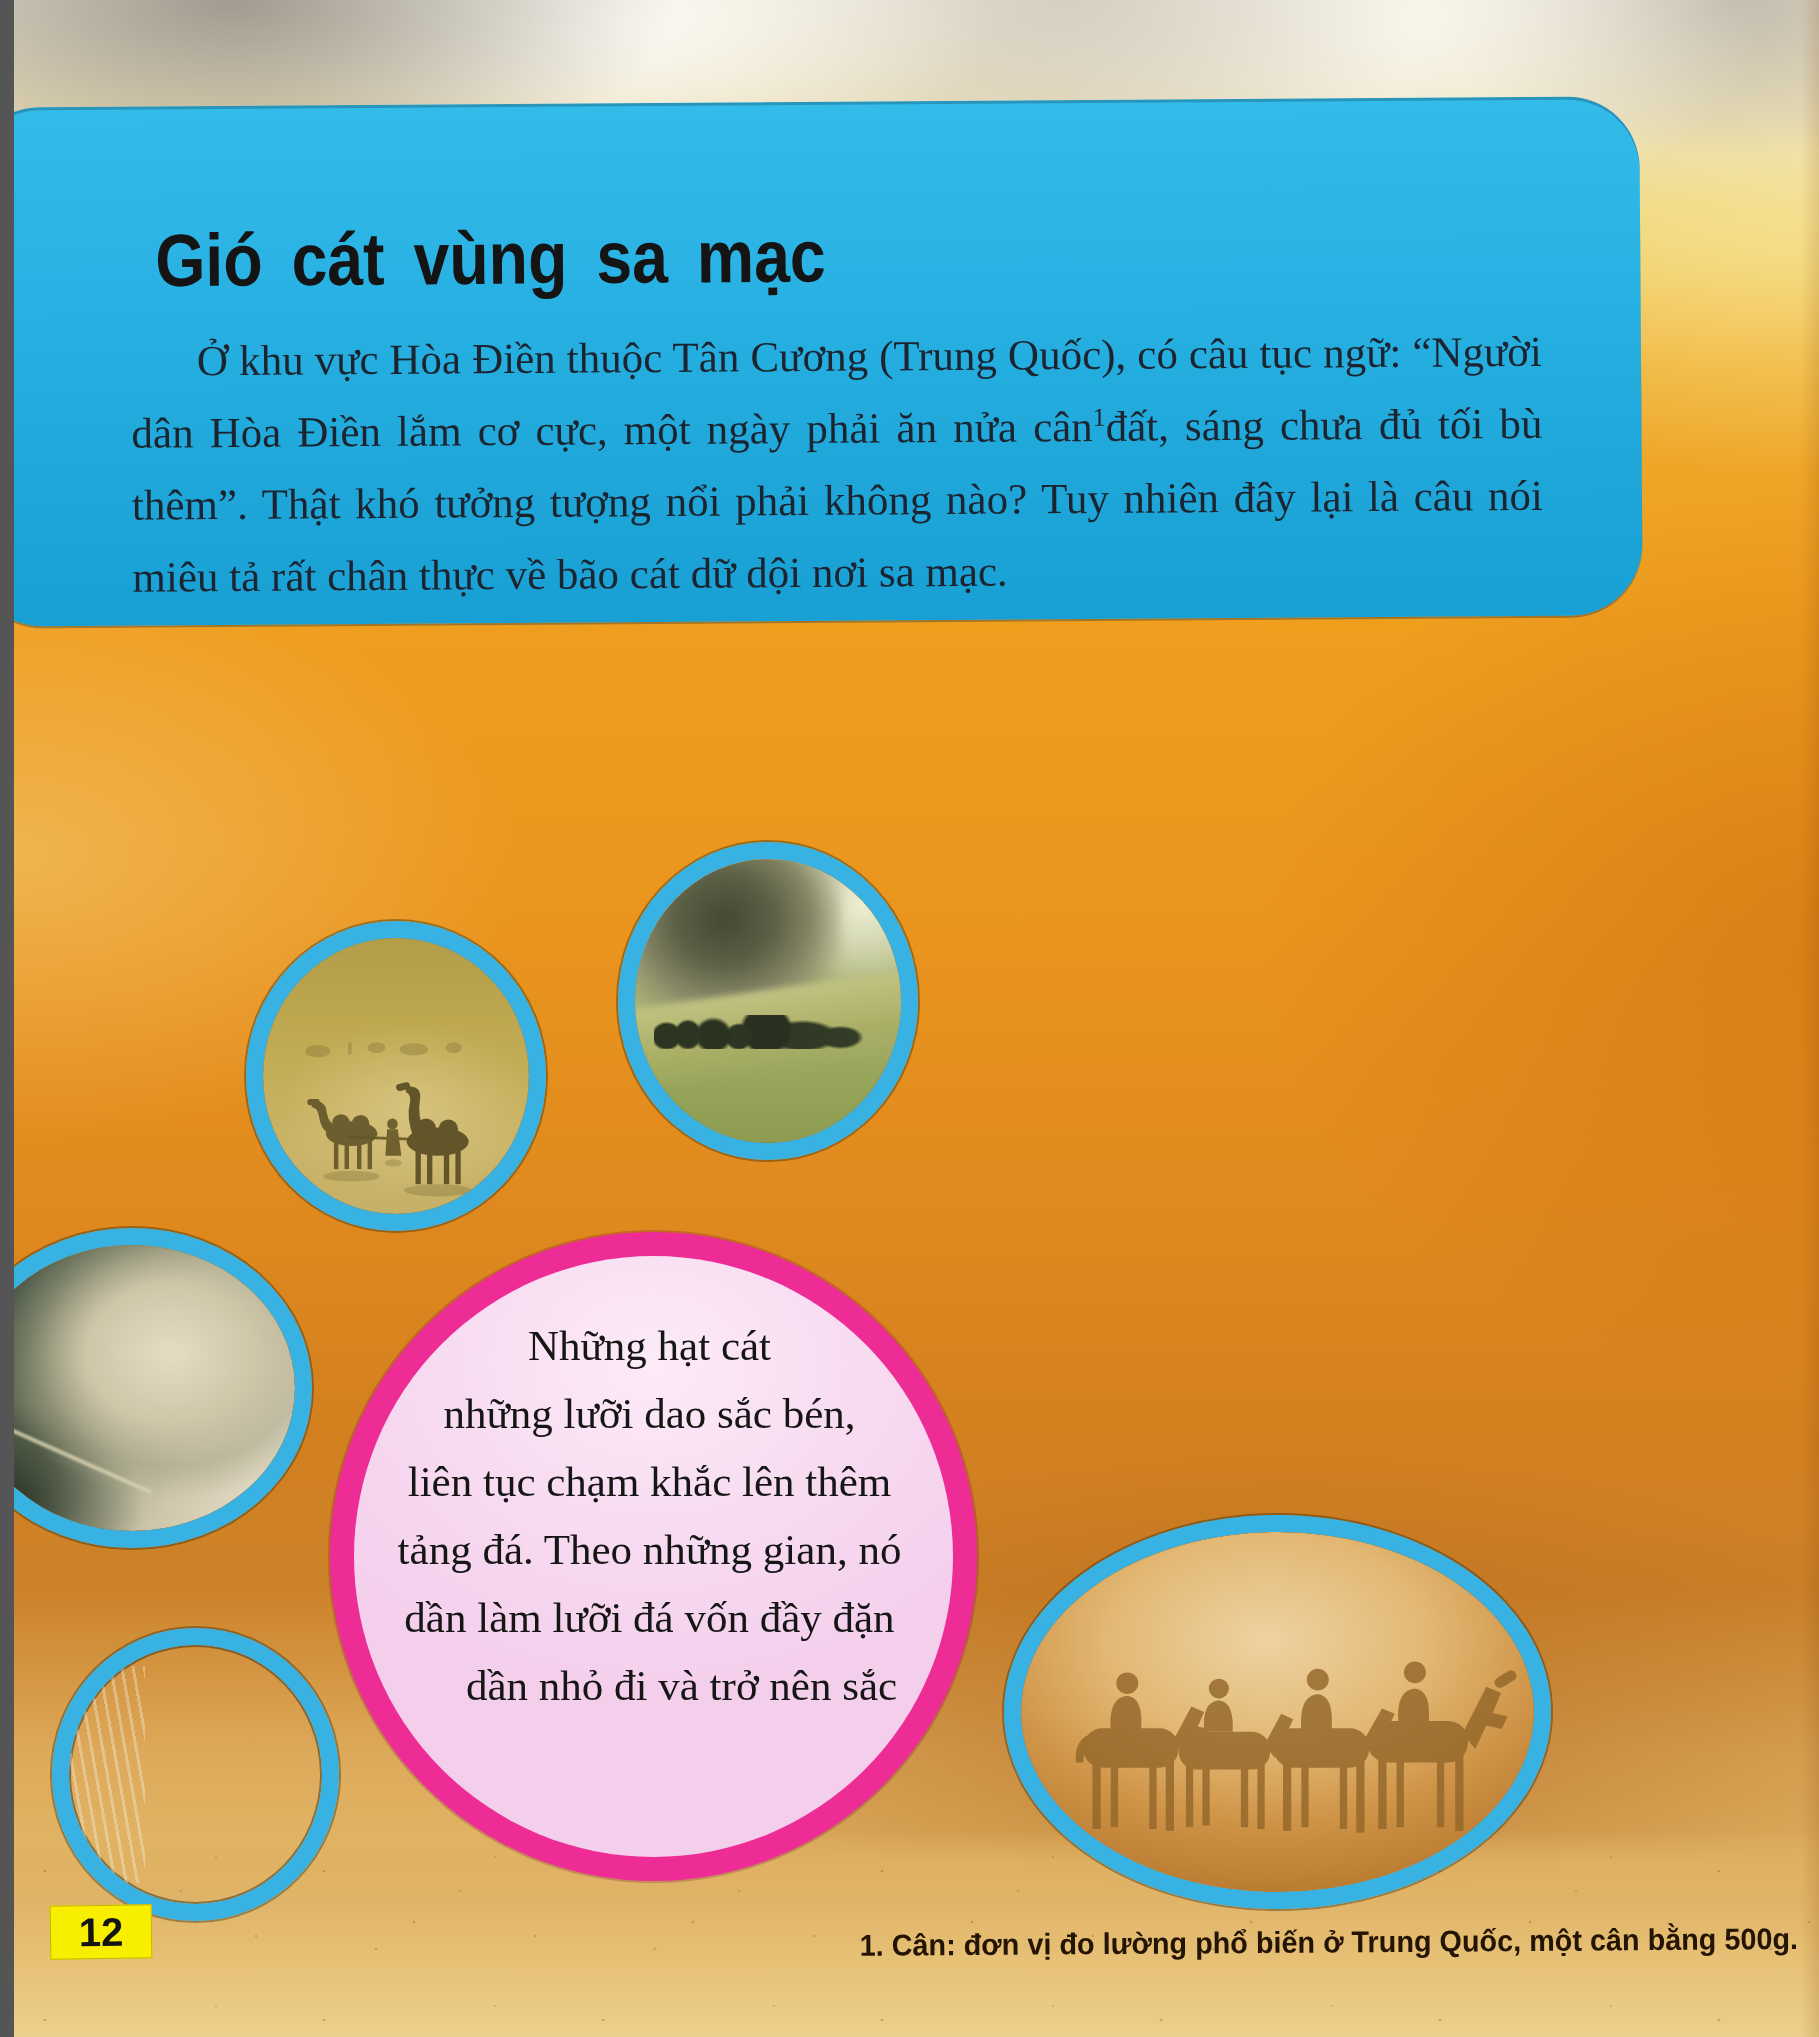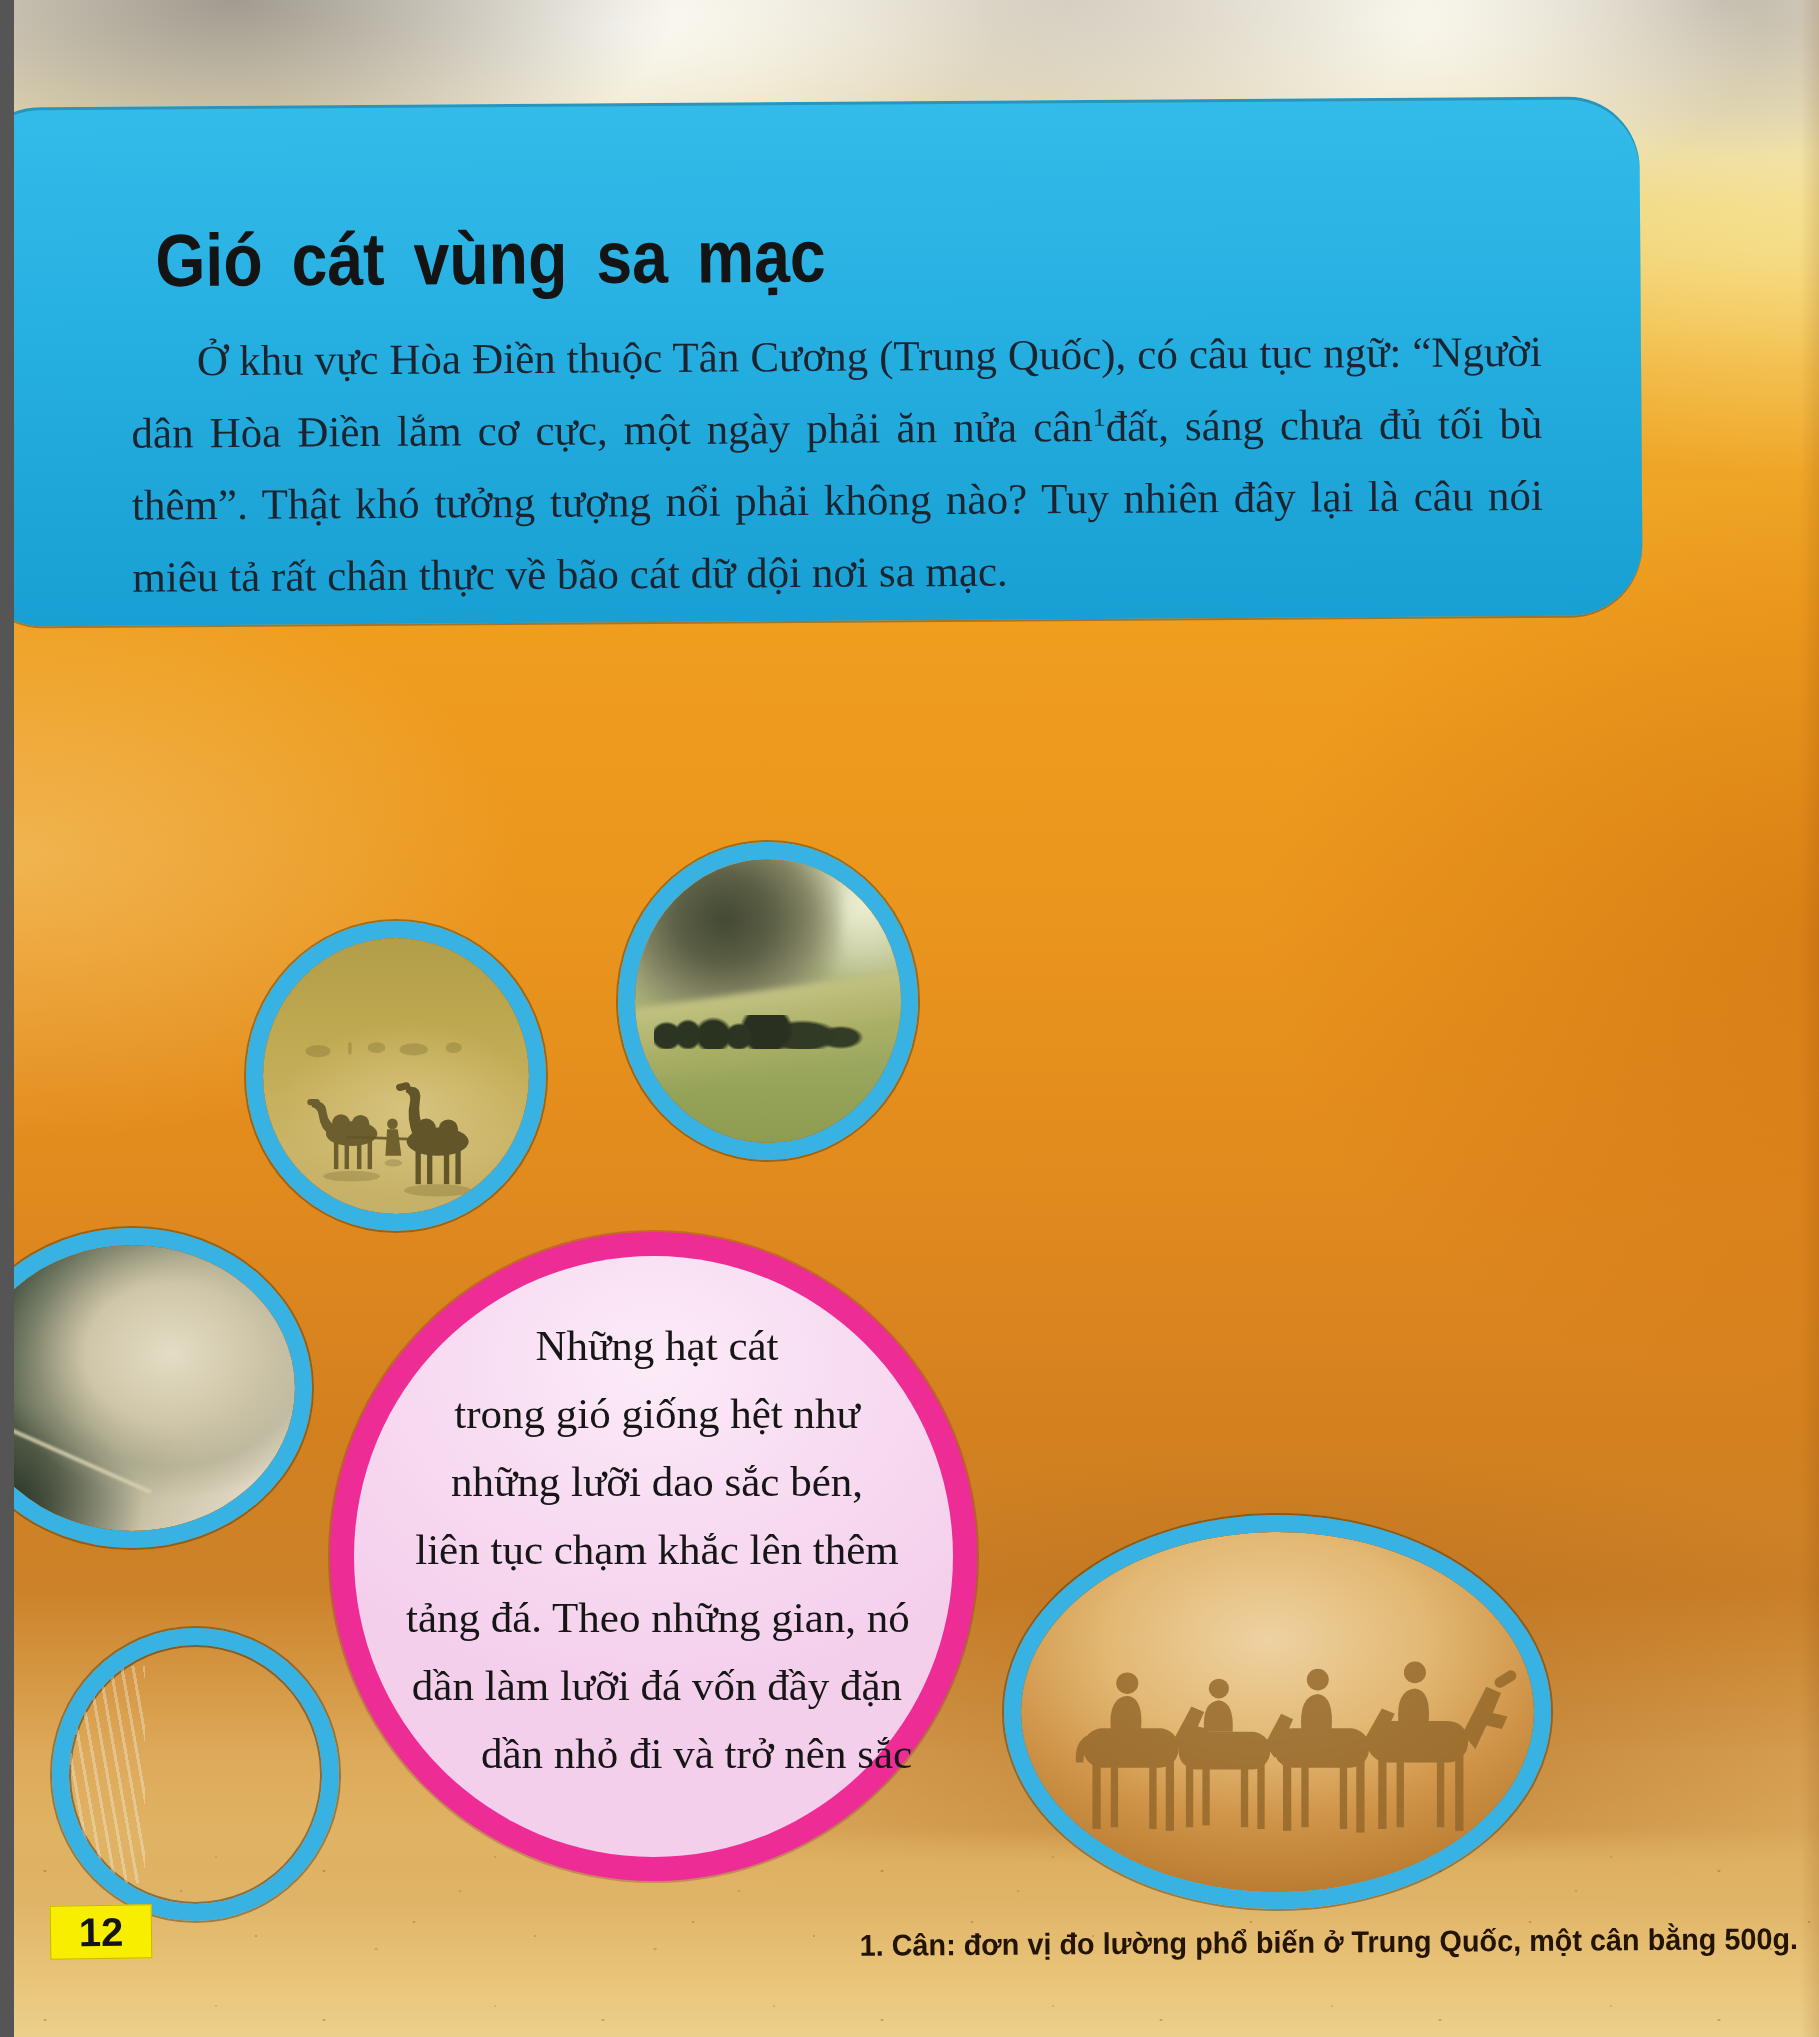--- a/index.html
+++ b/index.html
@@ -108,21 +108,21 @@
   .callout{
     position:absolute;left:316px;top:1232px;width:647px;height:649px;border-radius:50%;
     background:#ee2c95;
     box-shadow:0 0 0 2px rgba(120,10,60,.25);
   }
   .callout-inner{
     position:absolute;inset:24px;border-radius:50%;
     background:radial-gradient(70% 55% at 50% 18%, #fcebf8 0%, #f8ddf2 45%, #f4cfec 100%);
   }
   .callout-text{
-    position:absolute;left:52px;right:45px;top:56px;
+    position:absolute;left:37px;right:45px;top:56px;
     font-size:43px;line-height:68px;color:#161616;text-align:center;
   }
   .callout-text .line{white-space:nowrap;}
   .callout-text .line:last-child{text-align:left;padding-left:75px;}
   
   .ph-riders{left:990px;top:1515px;width:547px;height:394px;border-radius:50%;}
   .ph-riders .art{border-radius:50%;background:
       radial-gradient(75% 70% at 48% 30%, #eed2a2 0%, #e2b873 42%, #cf9448 72%, #ba7c30 100%);}
   
   .page-number{
@@ -215,21 +215,20 @@
   <div class="photo ph-rocks">
     <div class="art">
       <div class="striations"></div>
     </div>
   </div>
 
   <div class="callout">
     <div class="callout-inner">
       <div class="callout-text">
         <div class="line">Những hạt cát</div>
-        <div class="line">trong gió giống hệt như</div>
         <div class="line">những lưỡi dao sắc bén,</div>
         <div class="line">liên tục chạm khắc lên thêm</div>
         <div class="line">tảng đá. Theo những gian, nó</div>
         <div class="line">dần làm lưỡi đá vốn đầy đặn</div>
         <div class="line">dần nhỏ đi và trở nên sắc</div>
       </div>
     </div>
   </div>
 
   <div class="photo ph-riders">

